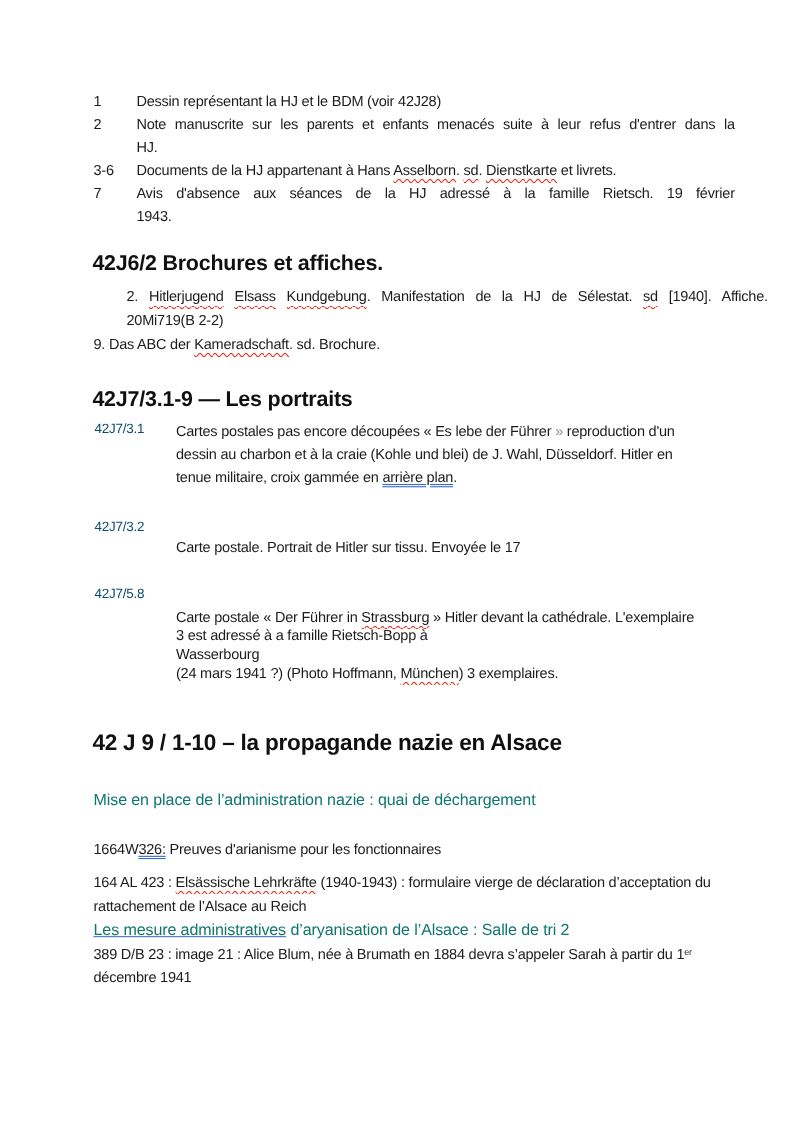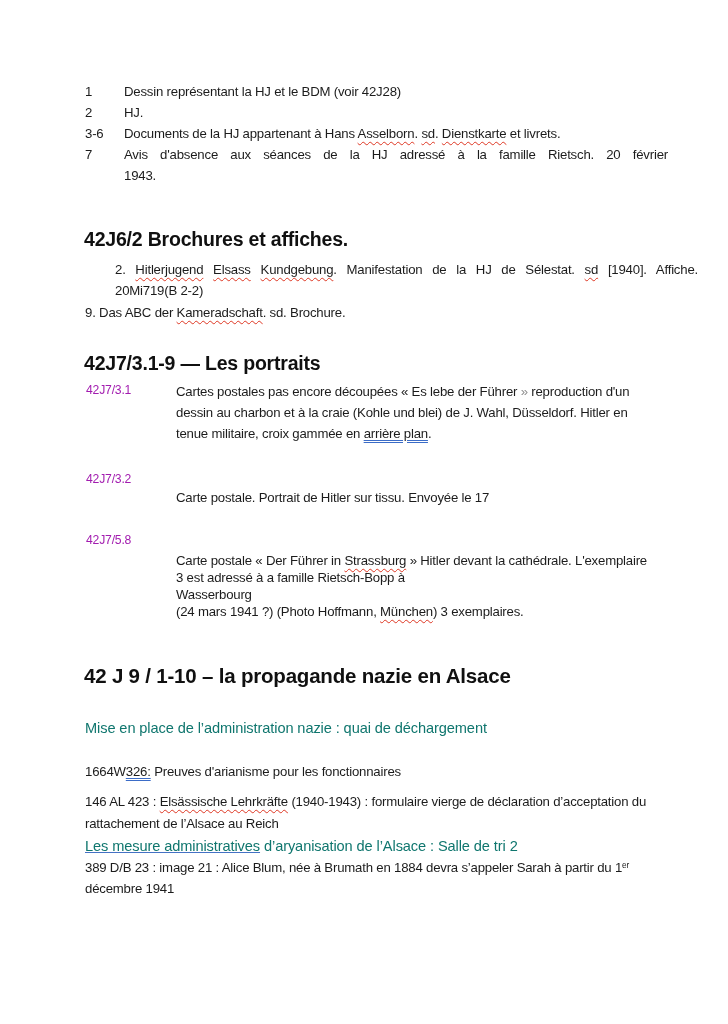--- a/index.html
+++ b/index.html
@@ -19,25 +19,25 @@
   .gray{color:#8f8f8f;}
   
   .hdr{font-size:13px;color:#4f4f4f;letter-spacing:-0.1px;}
   .body13{font-size:13.2px;letter-spacing:-0.2px;line-height:21px;}
   .lh18{line-height:18px;}
   .lh17{line-height:17px;}
   .lh22{line-height:22px;}
   .h19{font-size:19.5px;font-weight:bold;letter-spacing:-0.2px;color:#101010;}
   .h20{font-size:20.5px;font-weight:bold;letter-spacing:-0.2px;color:#101010;}
   .blueline{color:#0f766e;font-size:14.6px;letter-spacing:-0.1px;}
-  .label12{font-size:12.2px;letter-spacing:-0.2px;color:#a21caf;}
+  .label12{font-size:12.2px;letter-spacing:-0.2px;color:#0c4a6e;}
   
   .item{display:grid;grid-template-columns:39px 544px;}
   .w583{width:583px;}
-  .w500{width:500px;margin-left:16px;}
+  .w500{width:500px;}
   .tc{left:0;width:728px;text-align:center;}
   .tr{text-align:right;}
 </style>
 </head>
 <body>
 
 <div class="page">
 
   <div class="abs hdr" style="left:85px;top:33px;">
       <span class="line"></span>
@@ -55,33 +55,34 @@
   <div class="abs body13 w583" style="left:85px;top:81px;">
     <div class="item">
       <span>1</span>
       <span>
           <span class="line"><span class="seg">Dessin représentant la HJ et le BDM (voir 42J28)</span></span>
         </span>
     </div>
     <div class="item">
       <span>2</span>
       <span>
+          <span class="line j"><span class="seg">Note manuscrite sur les parents et enfants menacés suite à leur refus d'entrer dans la</span></span>
           <span class="line"><span class="seg">HJ.</span></span>
         </span>
     </div>
     <div class="item">
       <span>3-6</span>
       <span>
           <span class="line"><span class="seg">Documents de la HJ appartenant à Hans </span><span class="seg sq">Asselborn</span><span class="seg">. </span><span class="seg sq">sd</span><span class="seg">. </span><span class="seg sq">Dienstkarte</span><span class="seg"> et livrets.</span></span>
         </span>
     </div>
     <div class="item">
       <span>7</span>
       <span>
-          <span class="line j"><span class="seg">Avis d'absence aux séances de la HJ adressé à la famille Rietsch. 20 février</span></span>
+          <span class="line j"><span class="seg">Avis d'absence aux séances de la HJ adressé à la famille Rietsch. 19 février</span></span>
           <span class="line"><span class="seg">1943.</span></span>
         </span>
     </div>
   </div>
 
   <div class="abs h19" style="left:84px;top:228px;">42J6/2 Brochures et affiches.</div>
   <div class="abs body13 w583" style="left:85px;top:259px;margin-left:30px;">
       <span class="line j"><span class="seg">2. </span><span class="seg sq">Hitlerjugend</span><span class="seg"> </span><span class="seg sq">Elsass</span><span class="seg"> </span><span class="seg sq">Kundgebung</span><span class="seg">. Manifestation de la HJ de Sélestat. </span><span class="seg sq">sd</span><span class="seg"> [1940]. Affiche.</span></span>
       <span class="line"><span class="seg">20Mi719(B 2-2)</span></span>
     </div>
@@ -112,21 +113,21 @@
     </div>
 
   <div class="abs h20" style="left:84px;top:664px;">42 J 9 / 1-10 – la propagande nazie en Alsace</div>
   <div class="abs blueline" style="left:85px;top:720px;">
       <span class="line"><span class="seg">Mise en place de l’administration nazie : quai de déchargement</span></span>
     </div>
   <div class="abs body13 w583" style="left:85px;top:761px;">
       <span class="line"><span class="seg">1664W</span><span class="seg bdu">326:</span><span class="seg"> Preuves d'arianisme pour les fonctionnaires</span></span>
     </div>
   <div class="abs body13 lh22 w583" style="left:85px;top:791px;">
-      <span class="line"><span class="seg">146 AL 423 : </span><span class="seg sq">Elsässische Lehrkräfte</span><span class="seg"> (1940-1943) : formulaire vierge de déclaration d’acceptation du</span></span>
+      <span class="line"><span class="seg">164 AL 423 : </span><span class="seg sq">Elsässische Lehrkräfte</span><span class="seg"> (1940-1943) : formulaire vierge de déclaration d’acceptation du</span></span>
       <span class="line"><span class="seg">rattachement de l’Alsace au Reich</span></span>
     </div>
   <div class="abs blueline" style="left:85px;top:838px;">
       <span class="line"><span class="seg bu">Les mesure administratives</span><span class="seg"> d’aryanisation de l’Alsace : Salle de tri 2</span></span>
     </div>
   <div class="abs body13 w583" style="left:85px;top:855px;">
       <span class="line"><span class="seg">389 D/B 23 : image 21 : Alice Blum, née à Brumath en 1884 devra s’appeler Sarah à partir du 1</span><span class="seg sup">er</span></span>
       <span class="line"><span class="seg">décembre 1941</span></span>
     </div>
 

